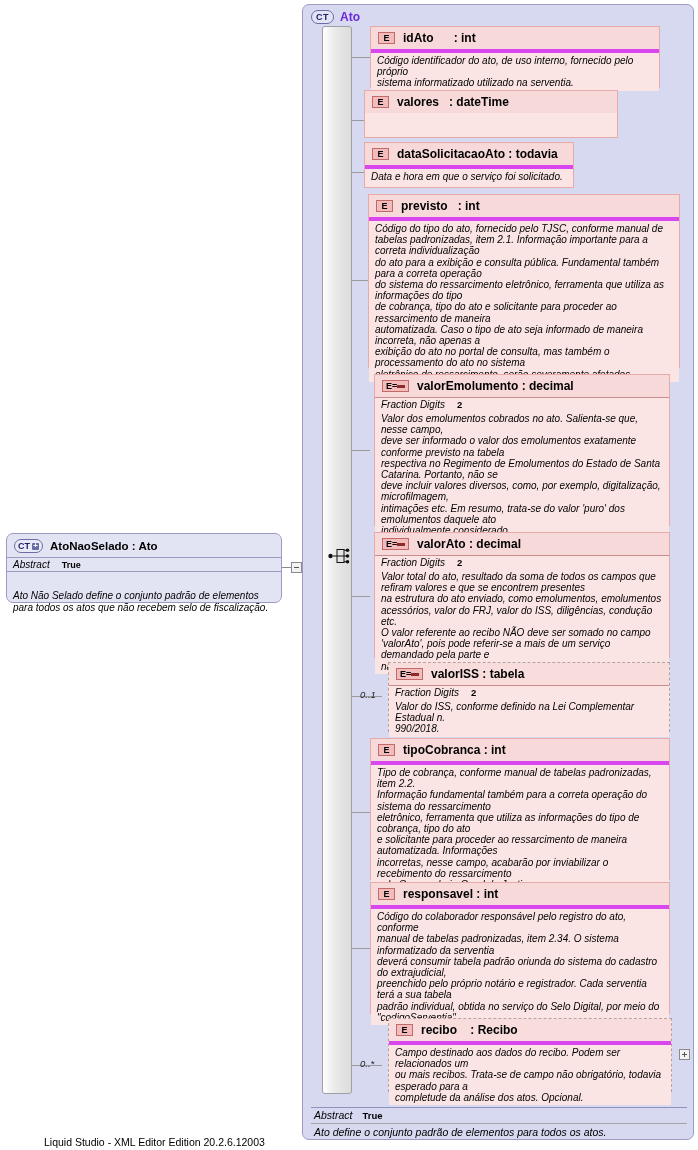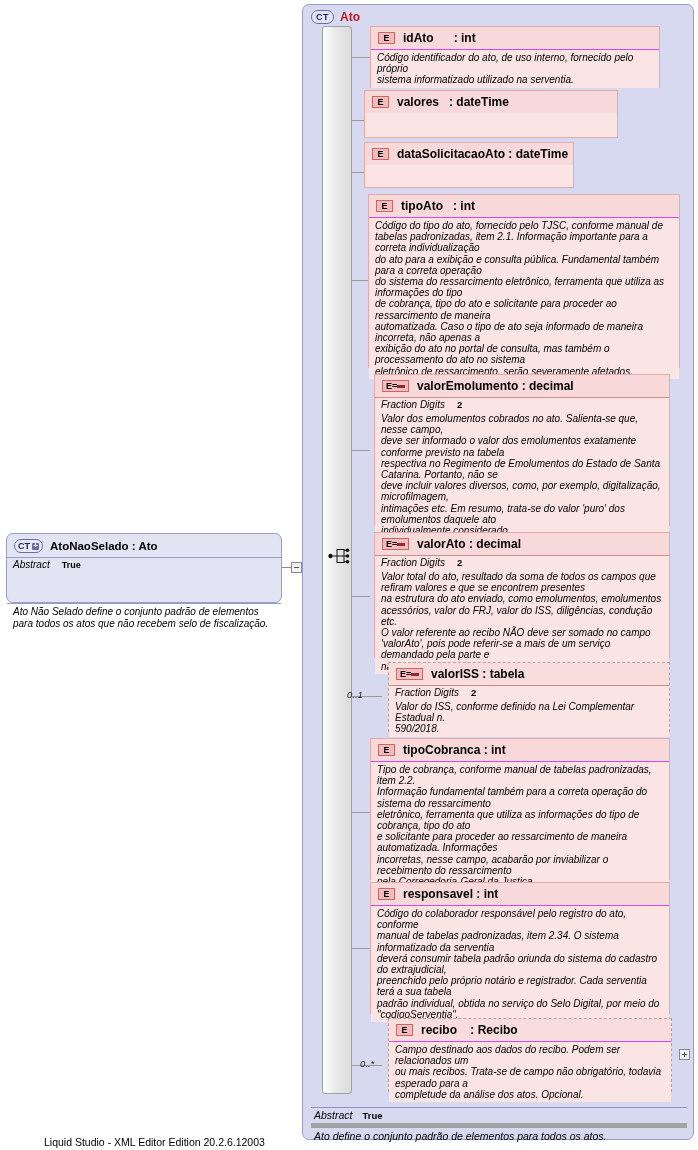--- a/index.html
+++ b/index.html
@@ -48,21 +48,21 @@
     font-weight: bold;
     letter-spacing: .5px;
     padding: 0 4px;
     line-height: 12px;
     height: 12px;
     color: #20206a;
   }
   .ct-title {
     font-size: 12px;
     font-weight: bold;
-    color: #b91c1c;
+    color: #6d28d9;
   }
 
   
   #ato-abstract-row {
     left: 8px;
     top: 1102px;
     width: 376px;
     height: 15px;
     border-top: 1px solid #8f92bd;
     box-sizing: border-box;
@@ -77,21 +77,21 @@
   }
   #ato-abstract-row .val {
     font-size: 9.5px;
     font-weight: bold;
   }
   #ato-doc-row {
     left: 8px;
     top: 1118px;
     width: 376px;
     height: 16px;
-    border-top: 5px solid #a3a3a3;
+    border-top: 1px solid #a3a3a3;
     box-sizing: border-box;
     padding-left: 3px;
     padding-top: 2px;
     font-style: italic;
     font-size: 10.5px;
     line-height: 12px;
   }
 
   
   #model-bar {
@@ -157,25 +157,24 @@
     align-items: center;
     gap: 12px;
     padding: 1px 0 1px 6px;
     height: 14px;
     box-sizing: border-box;
   }
   #atonaoselado-box .abstract-row .lbl { font-style: italic; font-size: 10px; }
   #atonaoselado-box .abstract-row .val { font-size: 9px; font-weight: bold; }
   #atonaoselado-box .doc {
     border-top: 1px solid #9a9cc4;
-    padding: 2px 5px 0 6px;
+    padding: 18px 5px 0 6px;
     font-style: italic;
     font-size: 10px;
     line-height: 11.5px;
-    margin-top: 32px;
   }
 
   
   #connector-line {
     left: 282px;
     top: 567px;
     width: 10px;
     height: 1px;
     background: #8a8a8a;
   }
@@ -250,21 +249,21 @@
     display: flex;
     gap: 12px;
     padding: 1px 0 1px 6px;
     height: 14px;
     box-sizing: border-box;
     background: #fbe4e4;
   }
   .facet-row .lbl { font-style: italic; font-size: 10px; }
   .facet-row .val { font-size: 9.5px; font-weight: bold; }
   .elem .doc {
-    border-top: 1px solid #d946ef;
+    border-top: 4px solid #d946ef;
     padding: 2px 5px 2px 6px;
     font-style: italic;
     font-size: 10px;
     line-height: 11.2px;
     white-space: pre-line;
     background: #fbe4e4;
   }
   .elem .doc.noline { border-top: none; }
 
   
@@ -376,28 +375,29 @@
 <div class="elem" style="left:364px; top:90px; width:254px; height:48px;">
   <div class="ehdr">
     <span class="e-badge">E</span>
     <span class="e-name">valores   : dateTime</span>
   </div>
 </div>
 
 <div class="elem" style="left:364px; top:142px; width:210px; height:46px;">
   <div class="ehdr">
     <span class="e-badge">E</span>
-    <span class="e-name">dataSolicitacaoAto : dateTime</span>
-  </div>
+    <span class="e-name">dataSolicitacaoAto : todavia</span>
+  </div>
+  <div class="doc">Data e hora em que o serviço foi solicitado.</div>
 </div>
 
 <div class="elem" style="left:368px; top:194px; width:312px; height:174px;">
   <div class="ehdr">
     <span class="e-badge">E</span>
-    <span class="e-name">tipoAto   : int</span>
+    <span class="e-name">previsto   : int</span>
   </div>
   <div class="doc">Código do tipo do ato, fornecido pelo TJSC, conforme manual de
 tabelas padronizadas, item 2.1. Informação importante para a correta individualização
 do ato para a exibição e consulta pública. Fundamental também para a correta operação
 do sistema do ressarcimento eletrônico, ferramenta que utiliza as informações do tipo
 de cobrança, tipo do ato e solicitante para proceder ao ressarcimento de maneira
 automatizada. Caso o tipo de ato seja informado de maneira incorreta, não apenas a
 exibição do ato no portal de consulta, mas também o processamento do ato no sistema
 eletrônico de ressarcimento, serão severamente afetados.</div>
 </div>
@@ -427,32 +427,32 @@
   <div class="facet-row">
     <span class="lbl">Fraction Digits</span>
     <span class="val">2</span>
   </div>
   <div class="doc noline">Valor total do ato, resultado da soma de todos os campos que refiram valores e que se encontrem presentes
 na estrutura do ato enviado, como emolumentos, emolumentos acessórios, valor do FRJ, valor do ISS, diligências, condução etc.
 O valor referente ao recibo NÃO deve ser somado no campo 'valorAto', pois pode referir-se a mais de um serviço demandado pela parte e
 não necessariamente vinculado àquele ato específico.</div>
 </div>
 
-<span class="occ" style="left:347px; top:689px;">0..1</span>
+<span class="occ" style="left:360px; top:689px;">0..1</span>
 <div class="elem optional" style="left:388px; top:662px; width:282px; height:70px;">
   <div class="ehdr">
     <span class="e-badge restricted">E=</span>
     <span class="e-name">valorISS : tabela</span>
   </div>
   <div class="facet-row">
     <span class="lbl">Fraction Digits</span>
     <span class="val">2</span>
   </div>
   <div class="doc noline">Valor do ISS, conforme definido na Lei Complementar Estadual n.
-590/2018.</div>
+990/2018.</div>
 </div>
 
 <div class="elem" style="left:370px; top:738px; width:300px; height:142px;">
   <div class="ehdr">
     <span class="e-badge">E</span>
     <span class="e-name">tipoCobranca : int</span>
   </div>
   <div class="doc">Tipo de cobrança, conforme manual de tabelas padronizadas, item 2.2.
 Informação fundamental também para a correta operação do sistema do ressarcimento
 eletrônico, ferramenta que utiliza as informações do tipo de cobrança, tipo do ato

